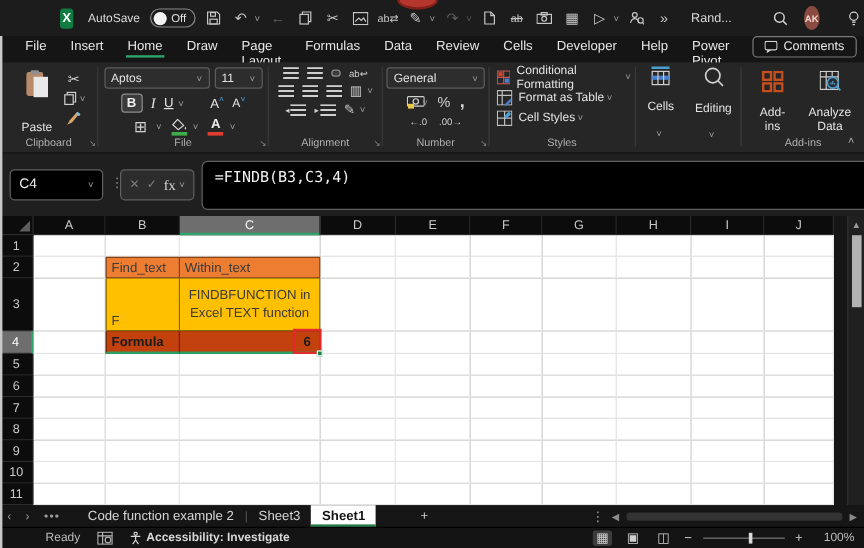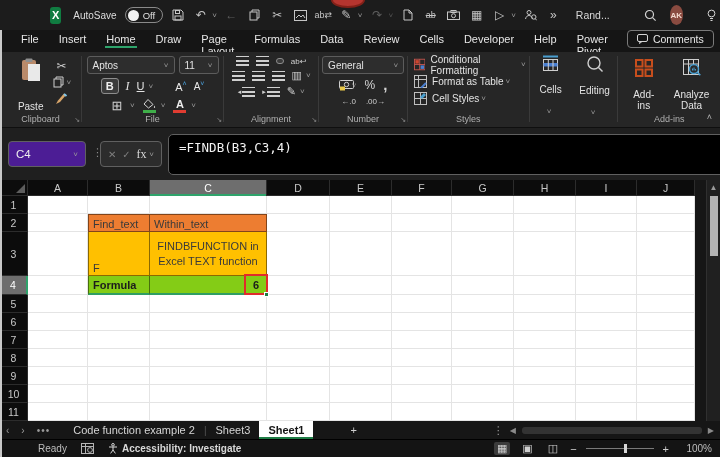--- a/index.html
+++ b/index.html
@@ -43,21 +43,21 @@
   .colorbar{display:block;width:13px;height:3px;margin-top:1px}
   .paste-big{display:flex;flex-direction:column;align-items:center;gap:19px;padding:2px 8px}
   .paste-big .plabel{font-size:10px;color:#e3e3e3}
   .clip-col{display:flex;flex-direction:column;gap:3px;align-items:flex-start;margin-top:2px}
   .frow{display:flex;align-items:center;gap:5px}
   .styles-row{display:flex;align-items:center;gap:5px;font-size:10px;color:#e3e3e3;height:17px}
   .bigbtn{display:flex;flex-direction:column;align-items:center;gap:12px;font-size:10px;color:#e3e3e3;padding:3px 6px;text-align:center}
 
   
   .fbar{position:absolute;top:128px;left:0;width:720px;height:52px;background:#1f1f1f}
-  .namebox{position:absolute;left:8px;top:13px;width:78px;height:26px;border:1px solid #606060;border-radius:4px;background:#4c1d95;display:flex;align-items:center;justify-content:space-between;padding:11px 7px;font-size:11.5px;color:#efefef}
+  .namebox{position:absolute;left:8px;top:13px;width:78px;height:26px;border:1px solid #606060;border-radius:4px;background:#000000;display:flex;align-items:center;justify-content:space-between;padding:11px 7px;font-size:11.5px;color:#efefef}
   .fdots{position:absolute;left:92px;top:18px;color:#8a8a8a;font-size:11px}
   .fxbox{position:absolute;left:100px;top:13px;width:62px;height:26px;border:1px solid #606060;border-radius:4px;background:#2c2c2c;display:flex;align-items:center;justify-content:space-around;padding:0 4px}
   .fxbox .x,.fxbox .ck{color:#7e7e7e;font-size:10px}
   .fxbox .fx{color:#d8d8d8;font-family:"Liberation Serif",serif;font-size:12px}
   .formulabox{position:absolute;left:168px;top:6px;width:622px;height:41px;border:1px solid #606060;border-radius:5px;background:#000000;display:flex;align-items:flex-start;padding:5px 10px;font-family:"DejaVu Sans Mono",monospace;font-size:12.5px;color:#f2f2f2}
   .formulabox .collapse{position:absolute;right:8px;top:13px;color:#b0b0b0;font-size:9px}
 
   
   .grid{position:absolute;top:180px;left:0;width:695px;height:241px;background:#141414}
   .gridrow{display:flex}
@@ -67,21 +67,21 @@
   .corner{background:#0c0c0c;position:relative;border-right:1px solid #2c2c2c;border-bottom:1px solid #2c2c2c}
   .corner::after{content:"";position:absolute;right:2px;bottom:2px;border-left:9px solid transparent;border-bottom:9px solid #5d5d5d}
   .colhdr{background:#0c0c0c;color:#c9c9c9;font-size:10.5px;display:flex;align-items:center;justify-content:center;border-right:1px solid #2c2c2c;border-bottom:1px solid #2c2c2c}
   .colhdr.sel{background:#6e6e6e;color:#fff;position:relative;border-bottom:none}
   .colhdr.sel::after{content:"";position:absolute;left:0;right:0;bottom:0;height:2px;background:#2ea36b}
   .rowhdr{background:#0c0c0c;color:#c9c9c9;font-size:10.5px;display:flex;align-items:center;justify-content:center;border-right:1px solid #2c2c2c;border-bottom:1px solid #2c2c2c}
   .rowhdr.sel{background:#6e6e6e;color:#fff;border-right:2px solid #2ea36b}
   .c{background:#fff;border-right:1px solid #e4e4e4;border-bottom:1px solid #e4e4e4;font-size:11px;color:#3a3a3a}
   .cell-orange{background:#ED7D31;border-right:1px solid rgba(0,0,0,.45);border-bottom:1px solid rgba(0,0,0,.45)}
   .cell-yellow{background:#FFC000;border-right:1px solid rgba(0,0,0,.45);border-bottom:1px solid rgba(0,0,0,.45)}
-  .cell-green{background:#84cc16;border-right:1px solid rgba(0,0,0,.45)}
+  .cell-green{background:#c2410c;border-right:1px solid rgba(0,0,0,.45)}
   .bl{border-left:1px solid rgba(0,0,0,.45)}
   .bt{border-top:1px solid rgba(0,0,0,.45)}
   .green-under{border-bottom:2px solid #2f9e63}
   .txt-bl{display:flex;align-items:flex-end;padding:0 0 1px 4px}
   .txt-c2{display:flex;flex-direction:column;align-items:center;justify-content:center;text-align:left;line-height:15px}
   .txt-mid{display:flex;align-items:center;padding-left:4px}
   .bold{font-weight:bold;color:#1c1c1c}
   .c4cell{position:relative;display:flex;align-items:center;justify-content:flex-end;padding-right:7px}
   .red-box{position:absolute;right:-2px;top:-2px;width:24px;height:21px;border:2px solid #e02b2b}
   .fill-handle{position:absolute;right:-3px;bottom:-4px;width:5px;height:5px;background:#1e7c45;border:1px solid #fff;z-index:3}

